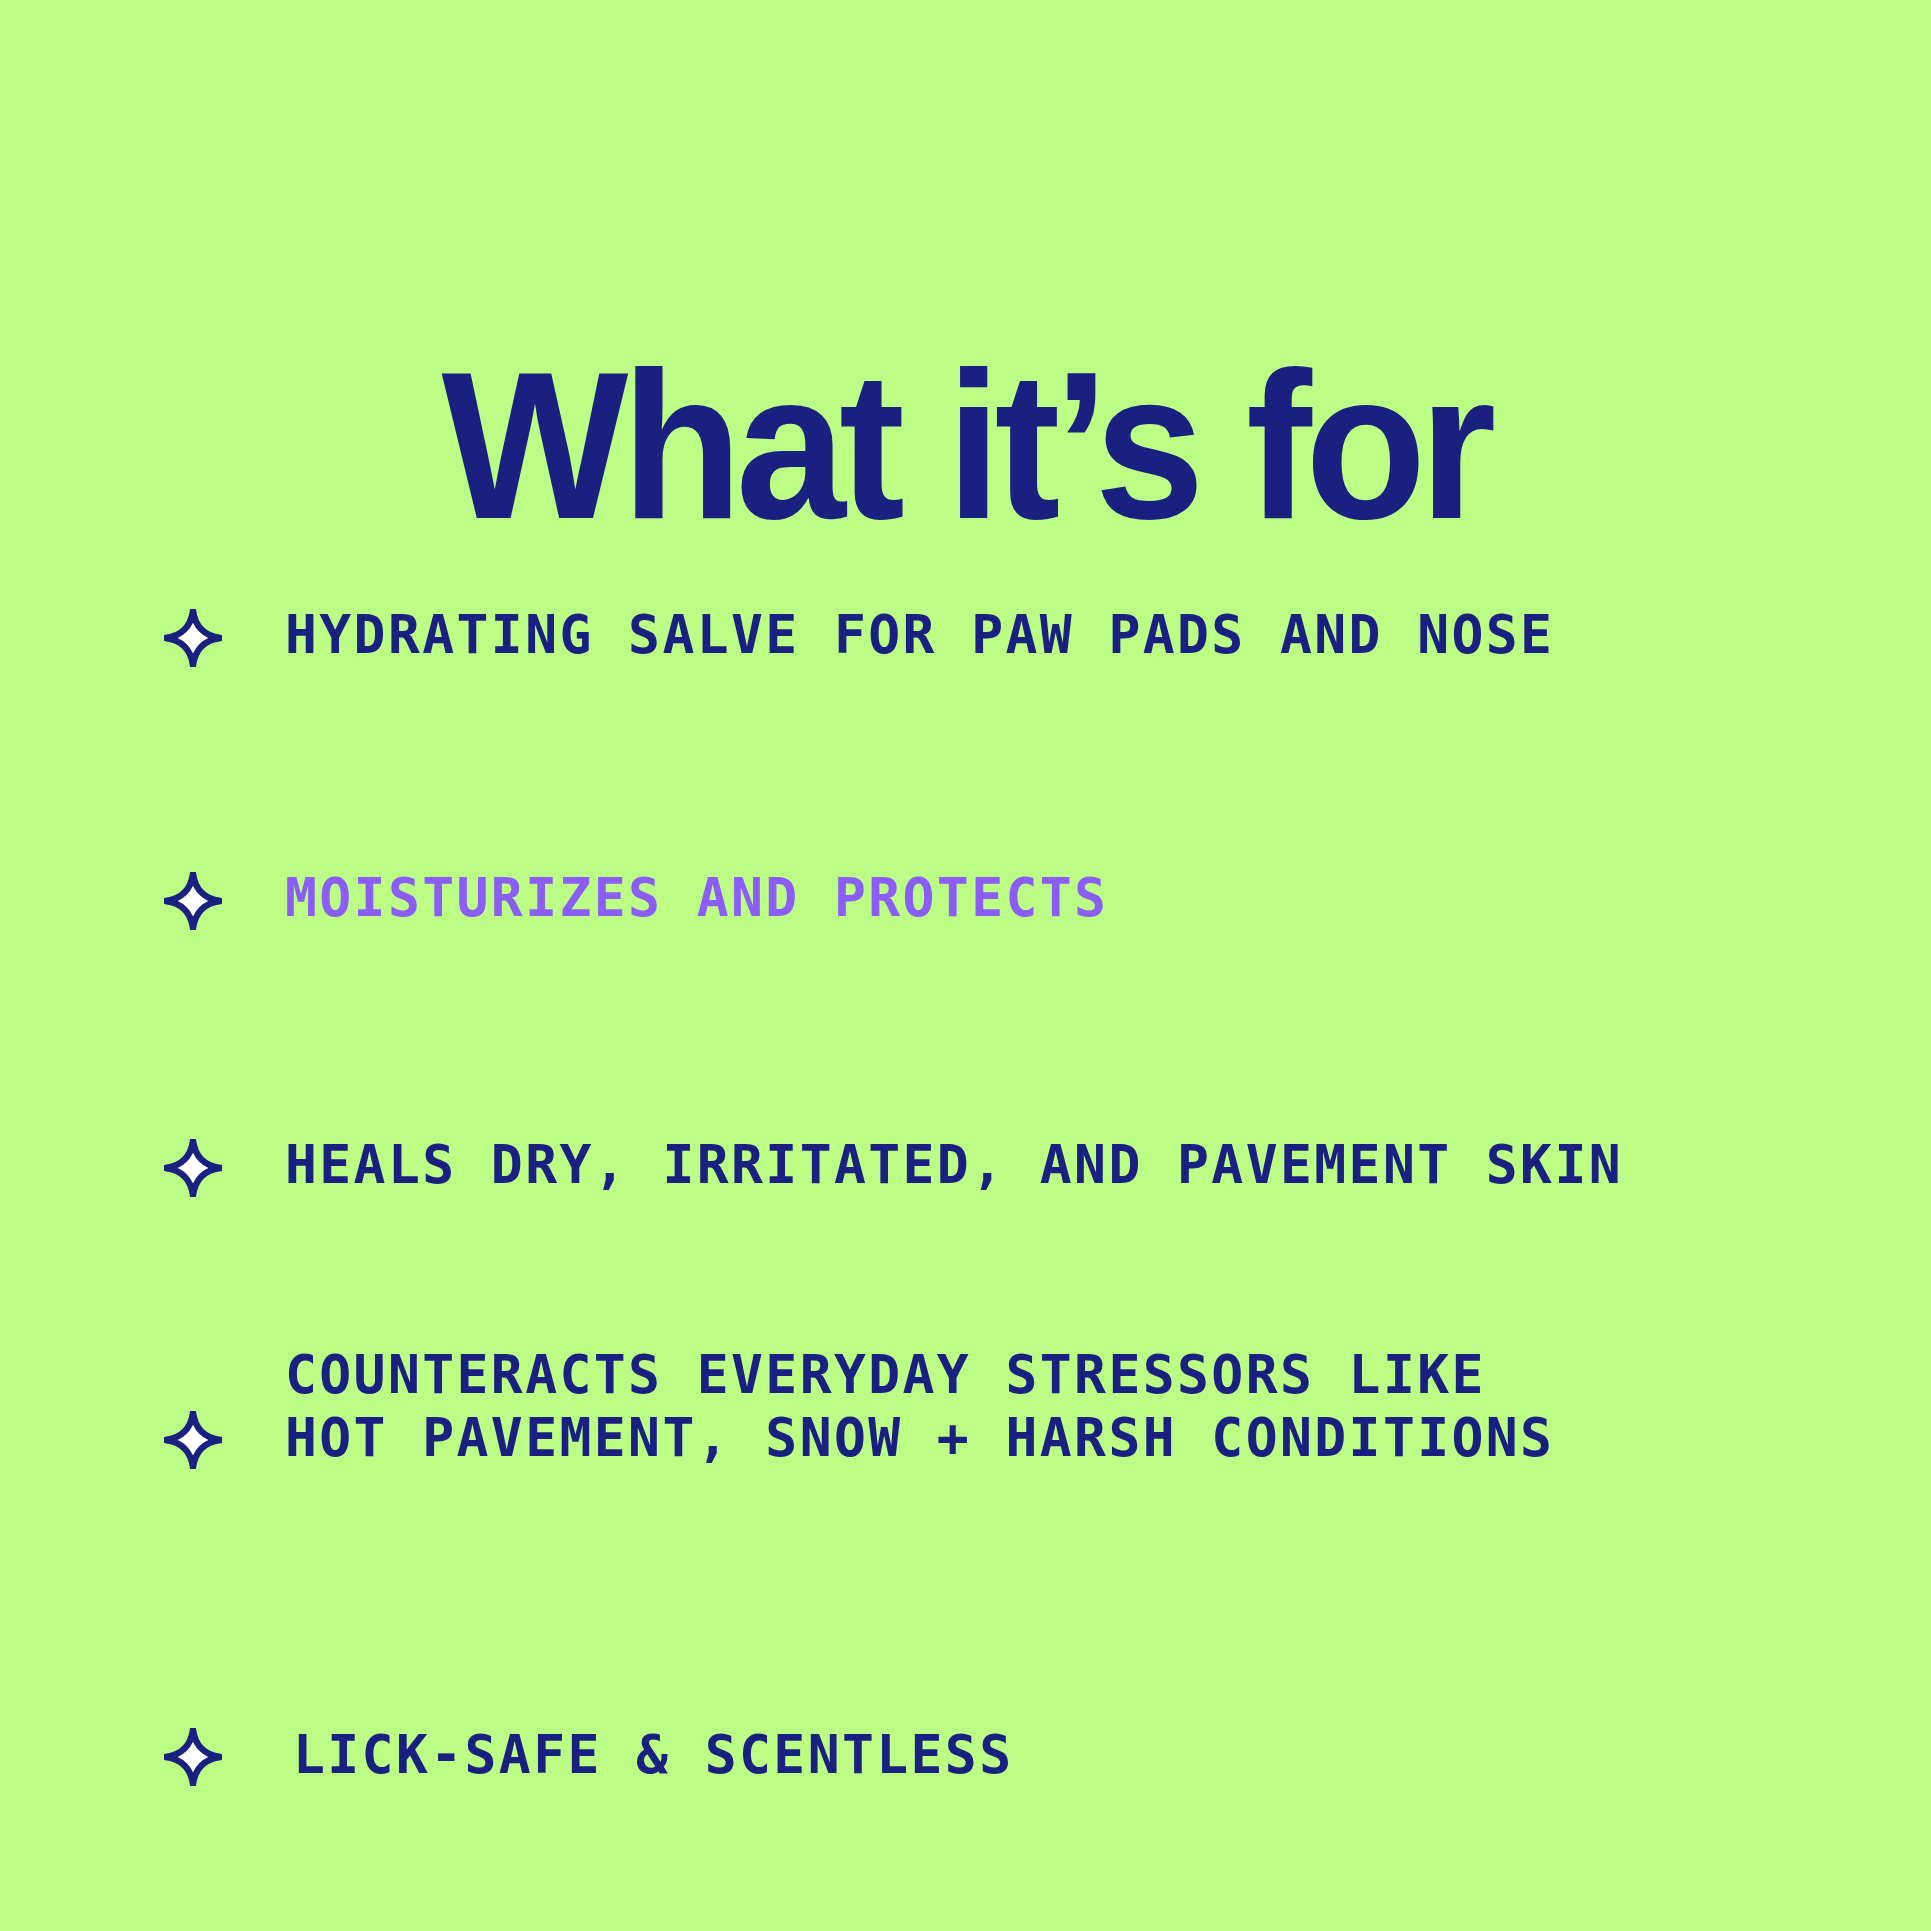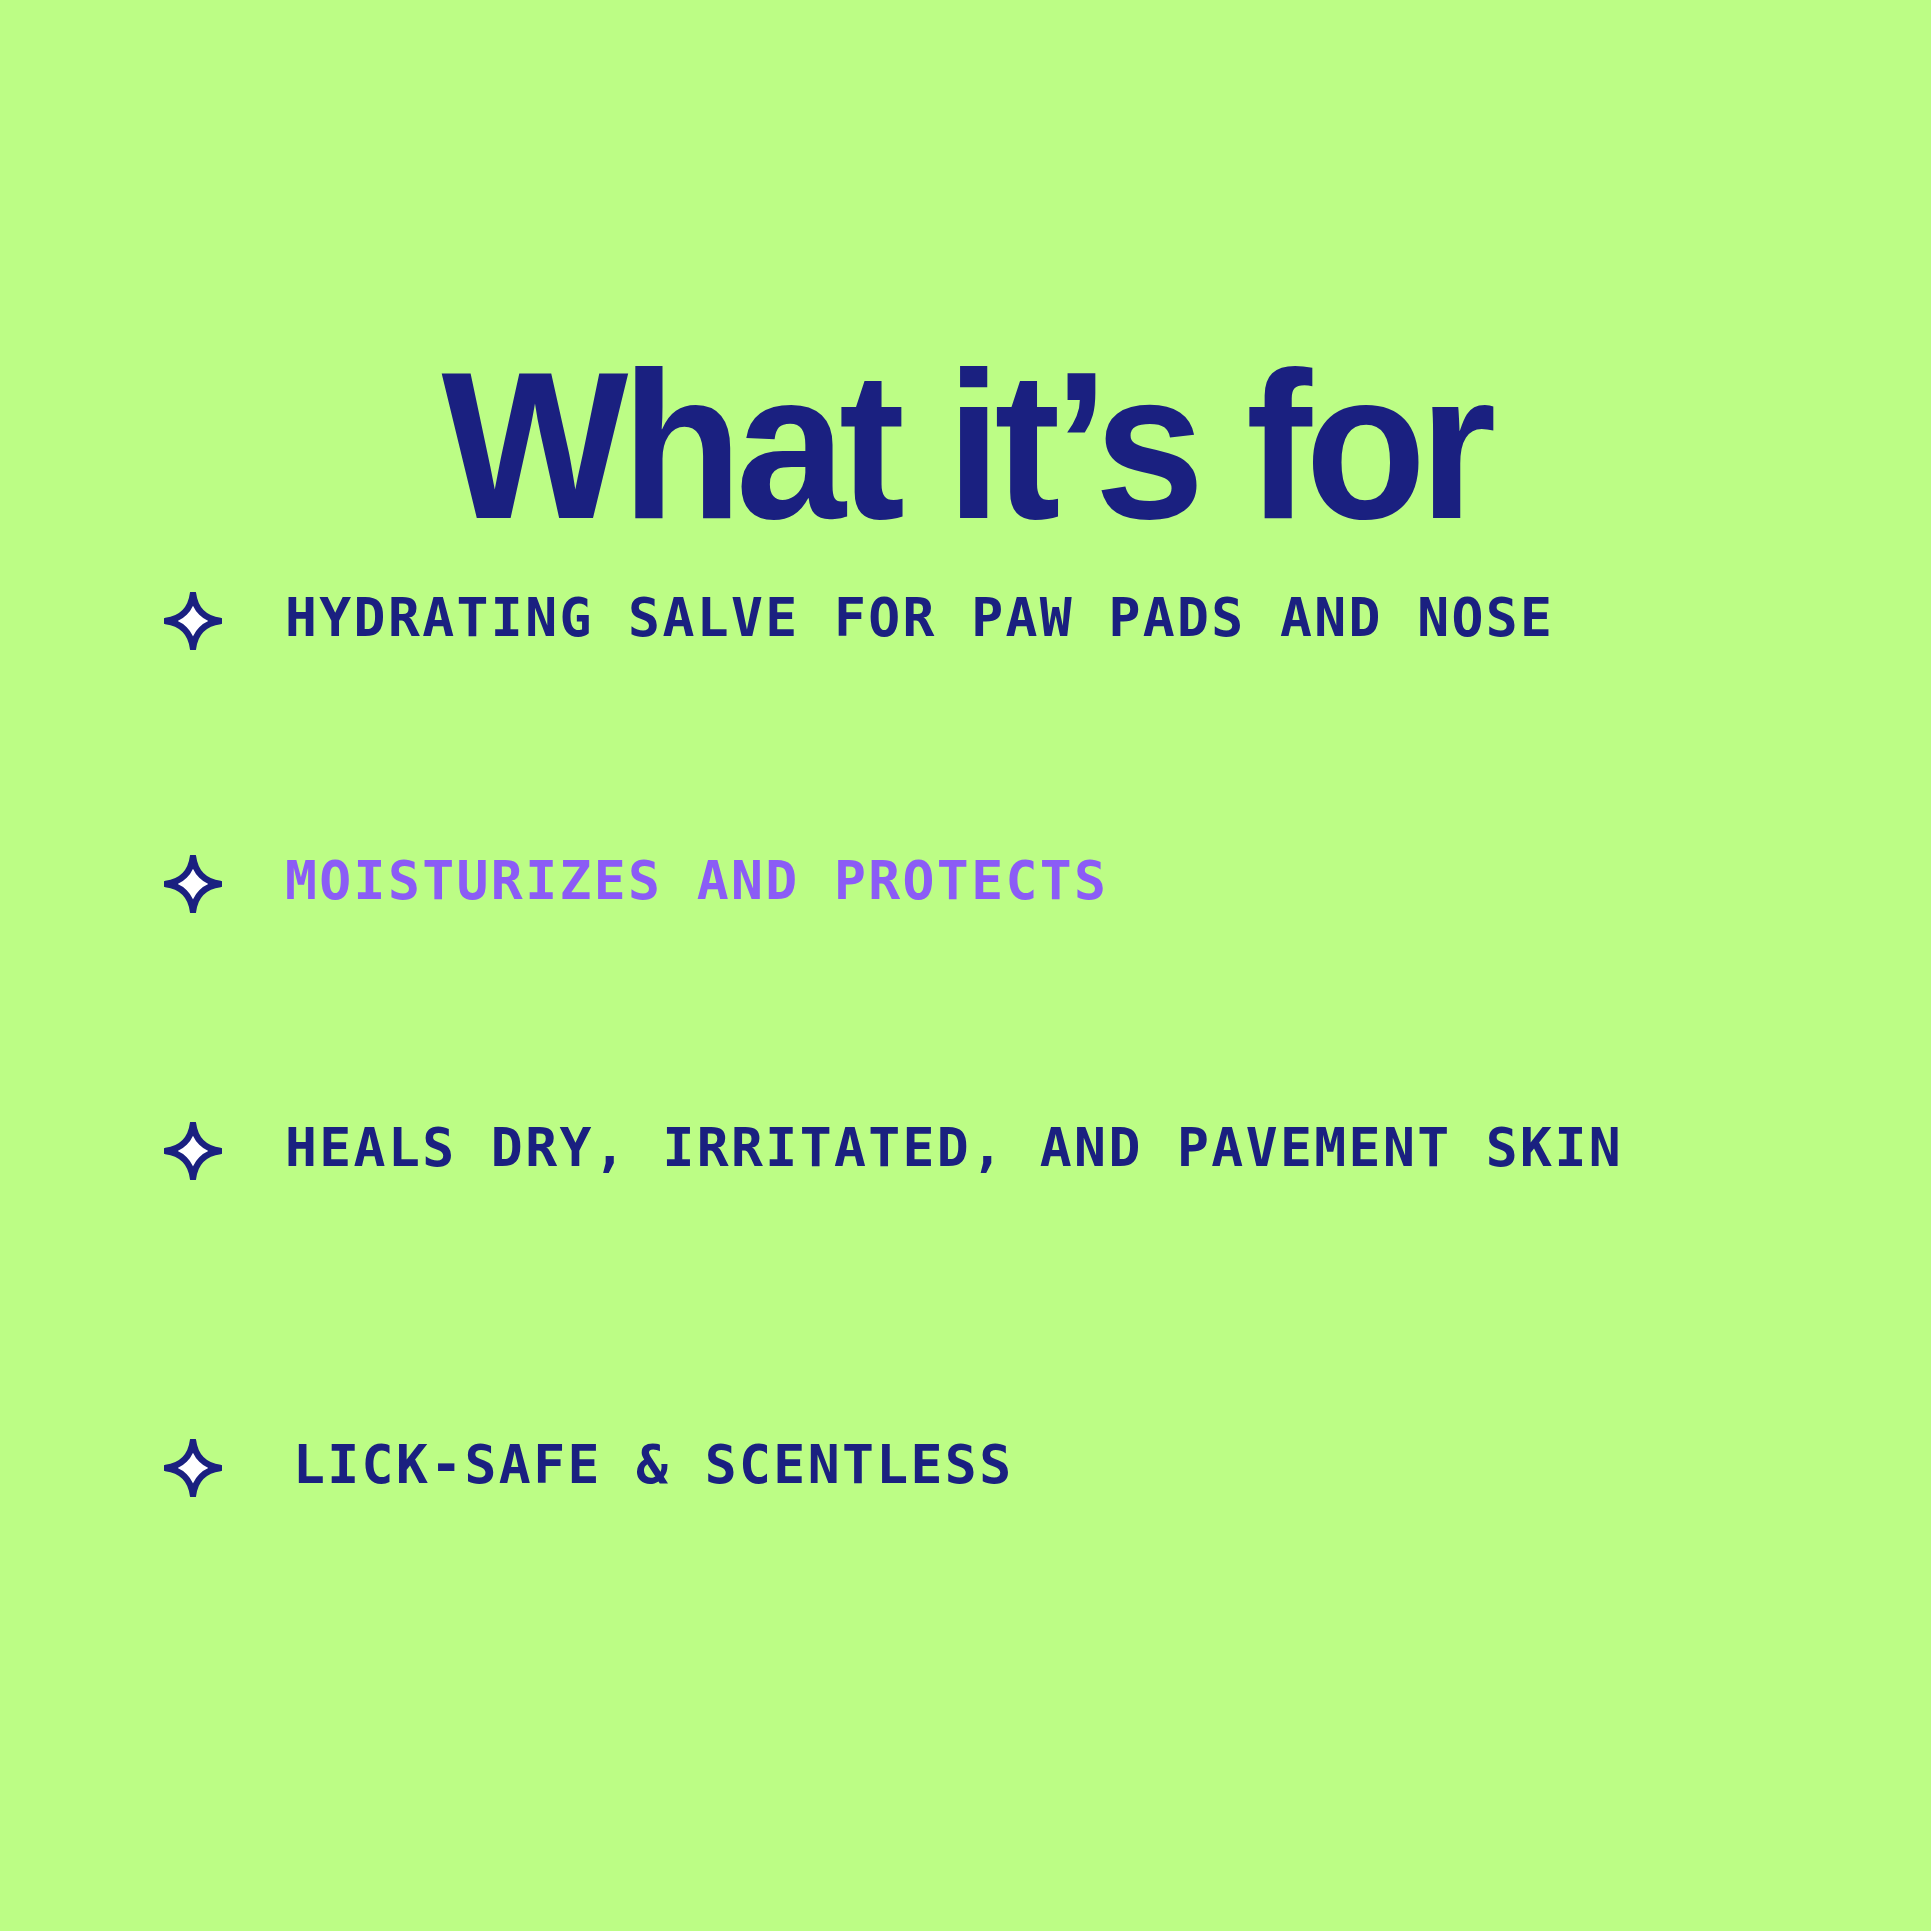--- a/index.html
+++ b/index.html
@@ -47,21 +47,21 @@
   .list {
     position: absolute;
     top: 570px;
     left: 164px;
     width: 1641px;
   }
 
   .bullet-row {
     position: relative;
     display: flex;
-    align-items: center;
+    align-items: flex-end;
     min-height: 97px;
   }
   .bullet-row.r1 { margin-top: 0px; }
   .bullet-row.r2 { margin-top: 166px; }
   .bullet-row.r3 { margin-top: 170px; }
   .bullet-row.r4 { margin-top: 147px; }
   .bullet-row.r5 { margin-top: 220px; gap: 8px; }
 
   .sparkle-cell {
     flex: 0 0 121px;
@@ -119,20 +119,29 @@
 
     <div class="bullet-row r3">
       <span class="sparkle-cell">
         <svg class="sparkle" viewBox="0 0 100 100" xmlns="http://www.w3.org/2000/svg" aria-hidden="true">
           <path d="M50 3 C53.5 30 70 46.5 97 50 C70 53.5 53.5 70 50 97 C46.5 70 30 53.5 3 50 C30 46.5 46.5 30 50 3 Z" fill="#ffffff" stroke="#1a2080" stroke-width="11" stroke-linejoin="round"></path>
         </svg>
       </span>
       <div class="bullet-text" style="color: rgb(26, 32, 128);">HEALS DRY, IRRITATED, AND PAVEMENT SKIN</div>
     </div>
 
+    <div class="bullet-row r4">
+      <span class="sparkle-cell">
+        <svg class="sparkle" viewBox="0 0 100 100" xmlns="http://www.w3.org/2000/svg" aria-hidden="true">
+          <path d="M50 3 C53.5 30 70 46.5 97 50 C70 53.5 53.5 70 50 97 C46.5 70 30 53.5 3 50 C30 46.5 46.5 30 50 3 Z" fill="#ffffff" stroke="#1a2080" stroke-width="11" stroke-linejoin="round"></path>
+        </svg>
+      </span>
+      <div class="bullet-text" style="color: rgb(26, 32, 128);">COUNTERACTS EVERYDAY STRESSORS LIKE
+HOT PAVEMENT, SNOW + HARSH CONDITIONS</div>
+    </div>
 
     <div class="bullet-row r5">
       <span class="sparkle-cell">
         <svg class="sparkle" viewBox="0 0 100 100" xmlns="http://www.w3.org/2000/svg" aria-hidden="true">
           <path d="M50 3 C53.5 30 70 46.5 97 50 C70 53.5 53.5 70 50 97 C46.5 70 30 53.5 3 50 C30 46.5 46.5 30 50 3 Z" fill="#ffffff" stroke="#1a2080" stroke-width="11" stroke-linejoin="round"></path>
         </svg>
       </span>
       <div class="bullet-text" style="color: rgb(26, 32, 128);">LICK-SAFE &amp; SCENTLESS</div>
     </div>
 

